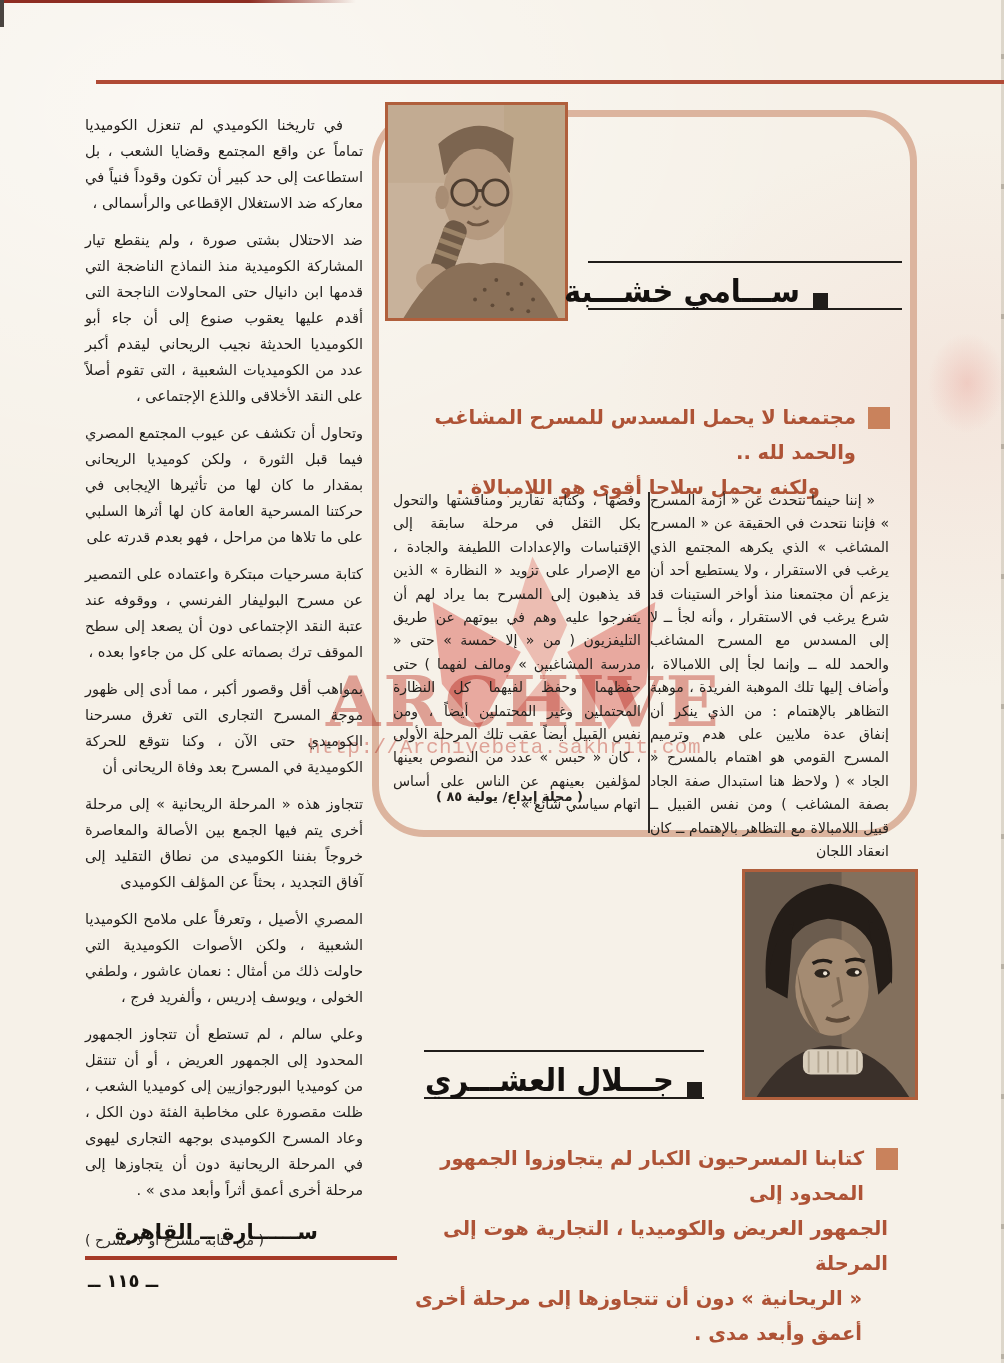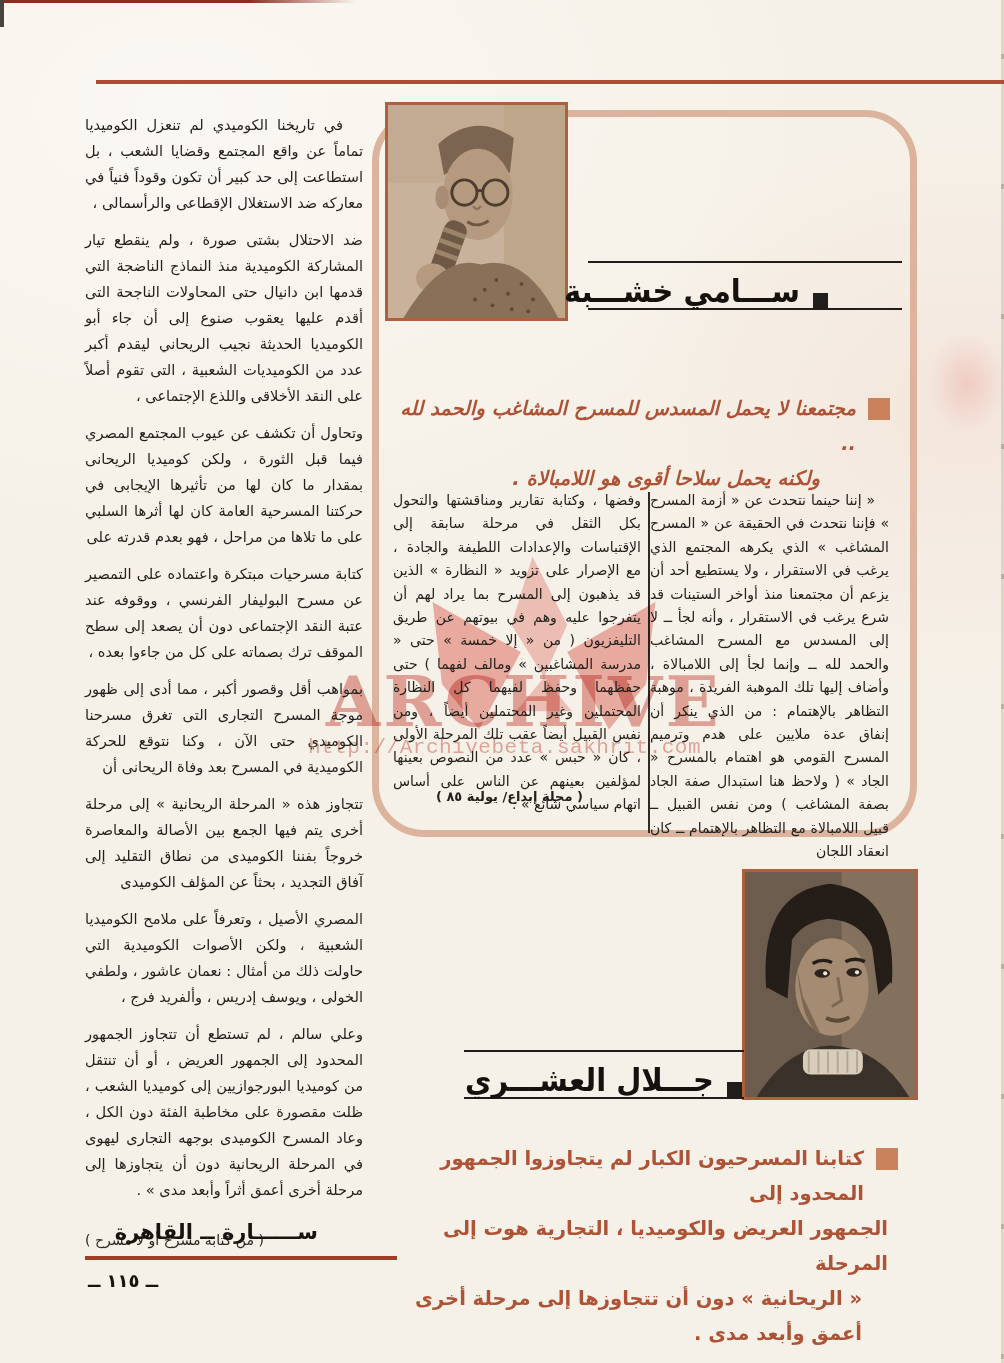--- a/index.html
+++ b/index.html
@@ -37,27 +37,27 @@
   .main-col p{margin:0 0 11px 0;}
   .main-col p.indent{text-indent:20px;}
   .book-source{direction:rtl;text-align:left;font-size:14px;margin-top:24px;color:#2a2623;}
   
   .name-header{position:absolute;height:49px;border-top:2px solid #201d1a;border-bottom:2px solid #201d1a;
     display:flex;align-items:flex-end;direction:rtl;box-sizing:border-box;gap:13px;}
   .name-header .hdr-sq{width:15px;height:15px;background:#201d1a;flex:0 0 auto;}
   .name-header .hdr-name{font-size:29px;font-weight:bold;color:#14110f;white-space:nowrap;
     letter-spacing:1px;transform:scaleY(1.08);}
   .hdr-sami{left:588px;top:261px;width:314px;padding-right:74px;}
-  .hdr-galal{left:464px;top:1050px;width:280px;padding-right:2px;}
+  .hdr-galal{left:424px;top:1050px;width:280px;padding-right:2px;}
   
   .pull-quote{position:absolute;direction:rtl;color:#ae5336;font-weight:bold;
     font-size:19.5px;line-height:35px;}
   .pq-row{display:flex;direction:rtl;align-items:flex-start;gap:12px;}
   .pq-sq{width:22px;height:22px;background:#c9825c;flex:0 0 auto;margin-top:7px;}
-  .quote-sami{left:385px;top:391px;width:521px;font-style:italic;}
+  .quote-sami{left:385px;top:400px;width:521px;}
   .quote-sami .pq-row{padding-right:16px;}
   .quote-sami .pq-line2{padding-right:86px;}
   .quote-galal{left:385px;top:1141px;width:527px;}
   .quote-galal .pq-row{padding-right:14px;}
   .quote-galal .pq-line2{padding-right:24px;}
   .quote-galal .pq-line3{padding-right:50px;}
   .pull-quote .pq-text{text-align:right;}
   
   .body-col{position:absolute;direction:rtl;font-size:14px;line-height:23.4px;
     text-align:justify;color:#24211d;}

